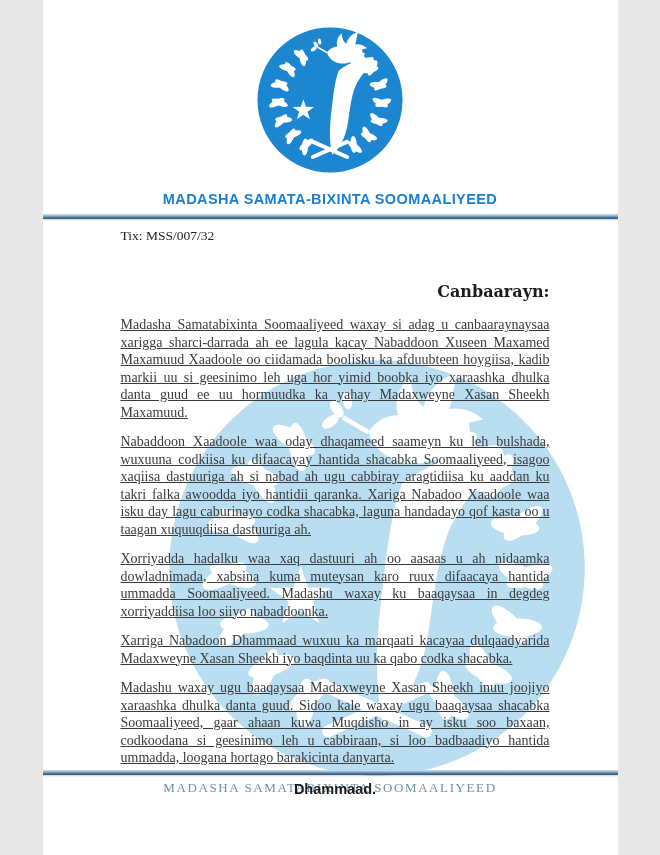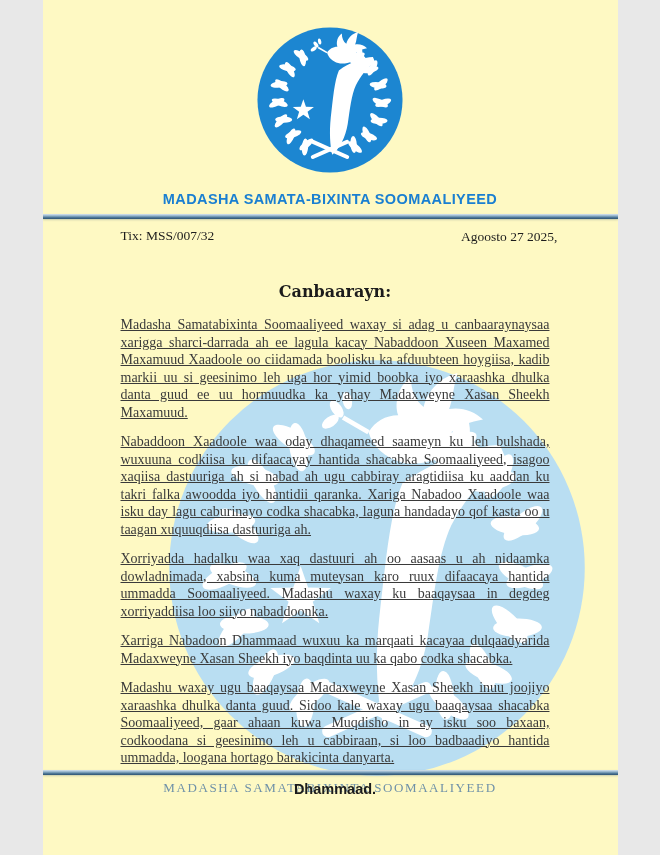--- a/index.html
+++ b/index.html
@@ -1,20 +1,20 @@
 <!DOCTYPE html>
 <html><head>
 <meta charset="utf-8">
 <style>
   html,body { margin:0; padding:0; background:#e8e8e8; }
   .page {
     position:relative;
     width:575px; height:855px;
     margin:0 auto;
-    background:#fef9c3;
+    background:#ffffff;
     overflow:hidden;
     font-family:"Liberation Serif", serif;
   }
 
   
   .logo-wrap {
     position:absolute; top:26px; left:50%;
     width:148px; height:148px;
     transform:translateX(-50%);
   }
@@ -55,21 +55,21 @@
     z-index:0;
   }
 
   
   .content {
     position:absolute; left:78px; right:68px; top:282px;
     z-index:1;
   }
   .doc-heading {
     margin:0 0 15px 0;
-    text-align:center;
+    text-align:right;
     font-family:"DejaVu Serif", serif;
     font-weight:bold; font-size:16px; color:#1c1c1c;
   }
   .content p {
     margin:0 0 12px 0;
     font-size:14px; line-height:17.5px;
     text-align:justify;
     color:#3a3a3a;
     text-decoration:underline;
   }
@@ -143,21 +143,20 @@
         <use href="#mss-emblem"></use>
       </svg>
   </div>
 
   <div class="org-title">MADASHA SAMATA-BIXINTA SOOMAALIYEED</div>
 
   <div class="rule rule-top"></div>
 
   <div class="ref-number">Tix: MSS/007/32</div>
   <div class="date-block">
-    <div>Agoosto 27 2025,</div>
   </div>
 
   <div class="watermark">
     <svg class="logo-wm" viewBox="0 0 200 200">
         <use href="#mss-emblem"></use>
       </svg>
   </div>
 
   <div class="content">
     <h1 class="doc-heading">Canbaarayn:</h1>

